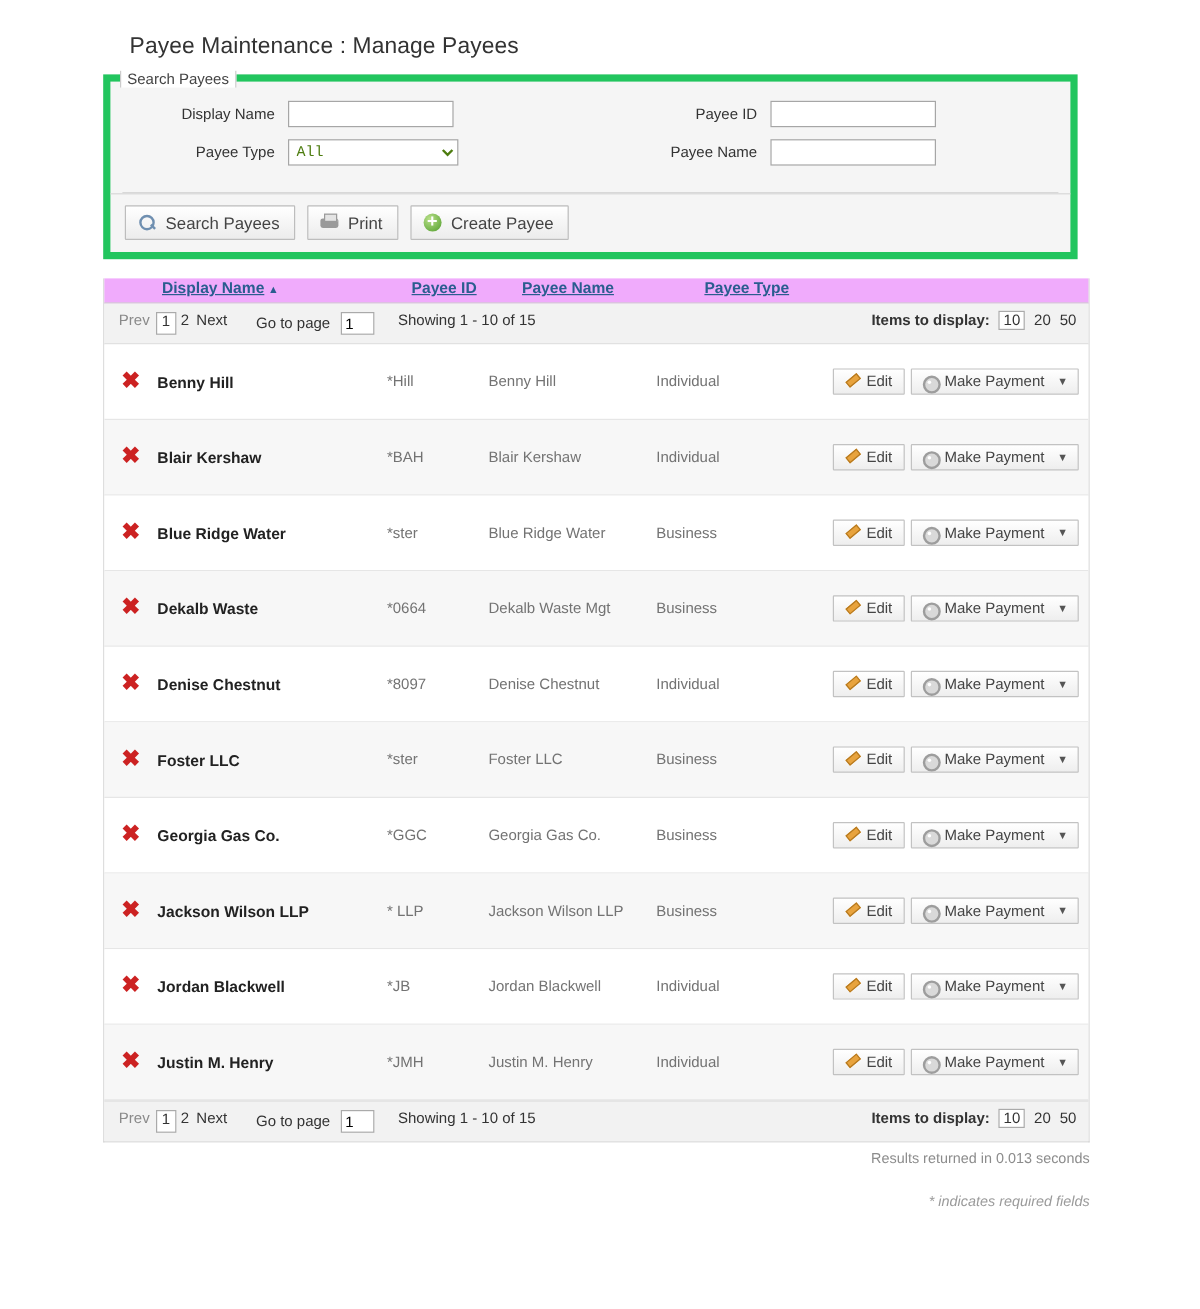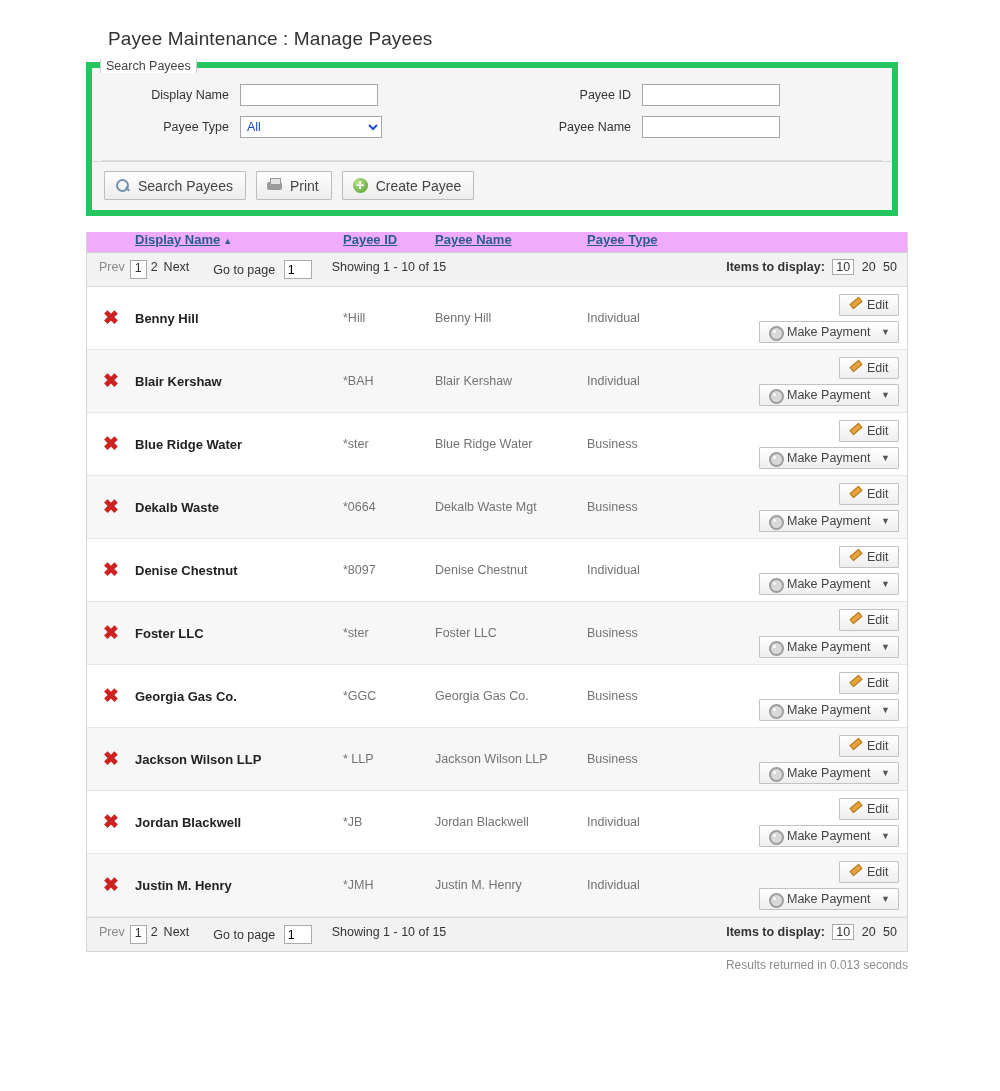--- a/index.html
+++ b/index.html
@@ -70,24 +70,24 @@
     font-family: "Liberation Sans", sans-serif;
     font-size: 12.5px;
     padding: 2px 4px;
     color: #222;
   }
   .sel-input {
     width: 142px;
     height: 22px;
     border: 1px solid #a6a6a6;
     background: #fff;
-    font-family: Liberation Sans, sans-serif;
+    font-family: Liberation Mono, monospace;
     font-size: 12.5px;
     padding: 1px 2px;
-    color: #1d4ed8;
+    color: #4d7c0f;
   }
   .sep {
     border: none;
     border-top: 1px solid #d8d8d8;
     margin: 2px 10px 0 10px;
   }
   .show-line {
     padding: 9px 12px 9px 12px;
     font-size: 12.5px;
     color: #333;
@@ -239,21 +239,21 @@
   .cell.name { font-weight: bold; font-size: 13px; color: #222; }
   .del-x {
     width: 48px; text-align: center;
     color: #cc2222; font-size: 19px; font-weight: bold; cursor: pointer;
     font-family: "Liberation Sans", sans-serif;
     line-height: 16px;
   }
   .actions {
     flex: 1;
     display: flex;
-    flex-direction: column;
+    flex-direction: row;
     align-items: flex-end;
     gap: 5px;
     padding-right: 8px;
   }
   .abtn {
     display: inline-flex;
     align-items: center;
     gap: 6px;
     border: 1px solid #c2c2c2;
     background: linear-gradient(#ffffff, #eeeeee);
@@ -589,15 +589,19 @@
         <span>Items to display:</span>
         <span class="n sel">10</span>
         <span class="n">20</span>
         <span class="n">50</span>
       </span>
     </div>
   </div>
 
   <div class="footnotes">
     <div>Results returned in 0.013 seconds</div>
+    <div class="req">
+      <span class="star">*</span>
+      <span>indicates required fields</span>
+    </div>
   </div>
 
 </div>
 
 </body></html>

